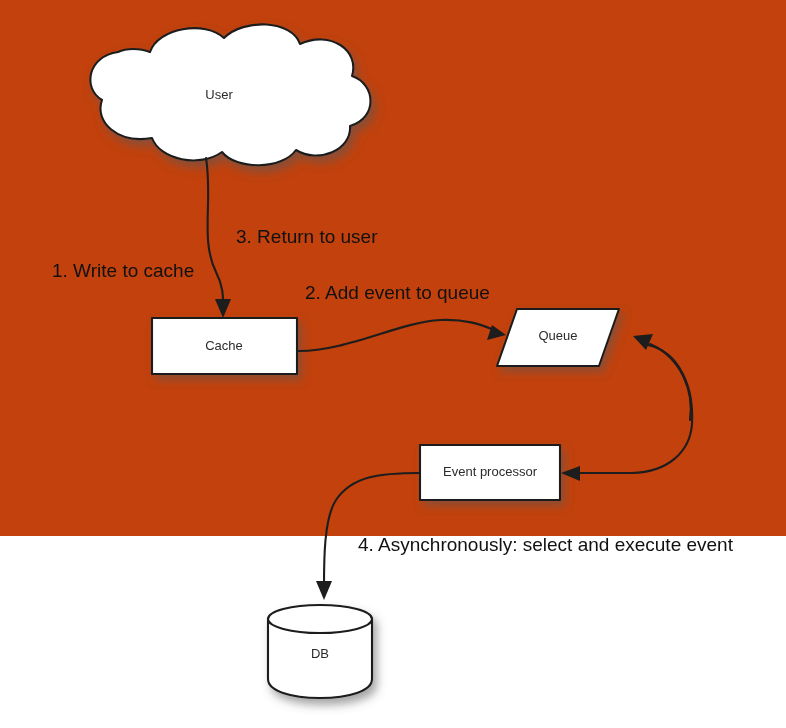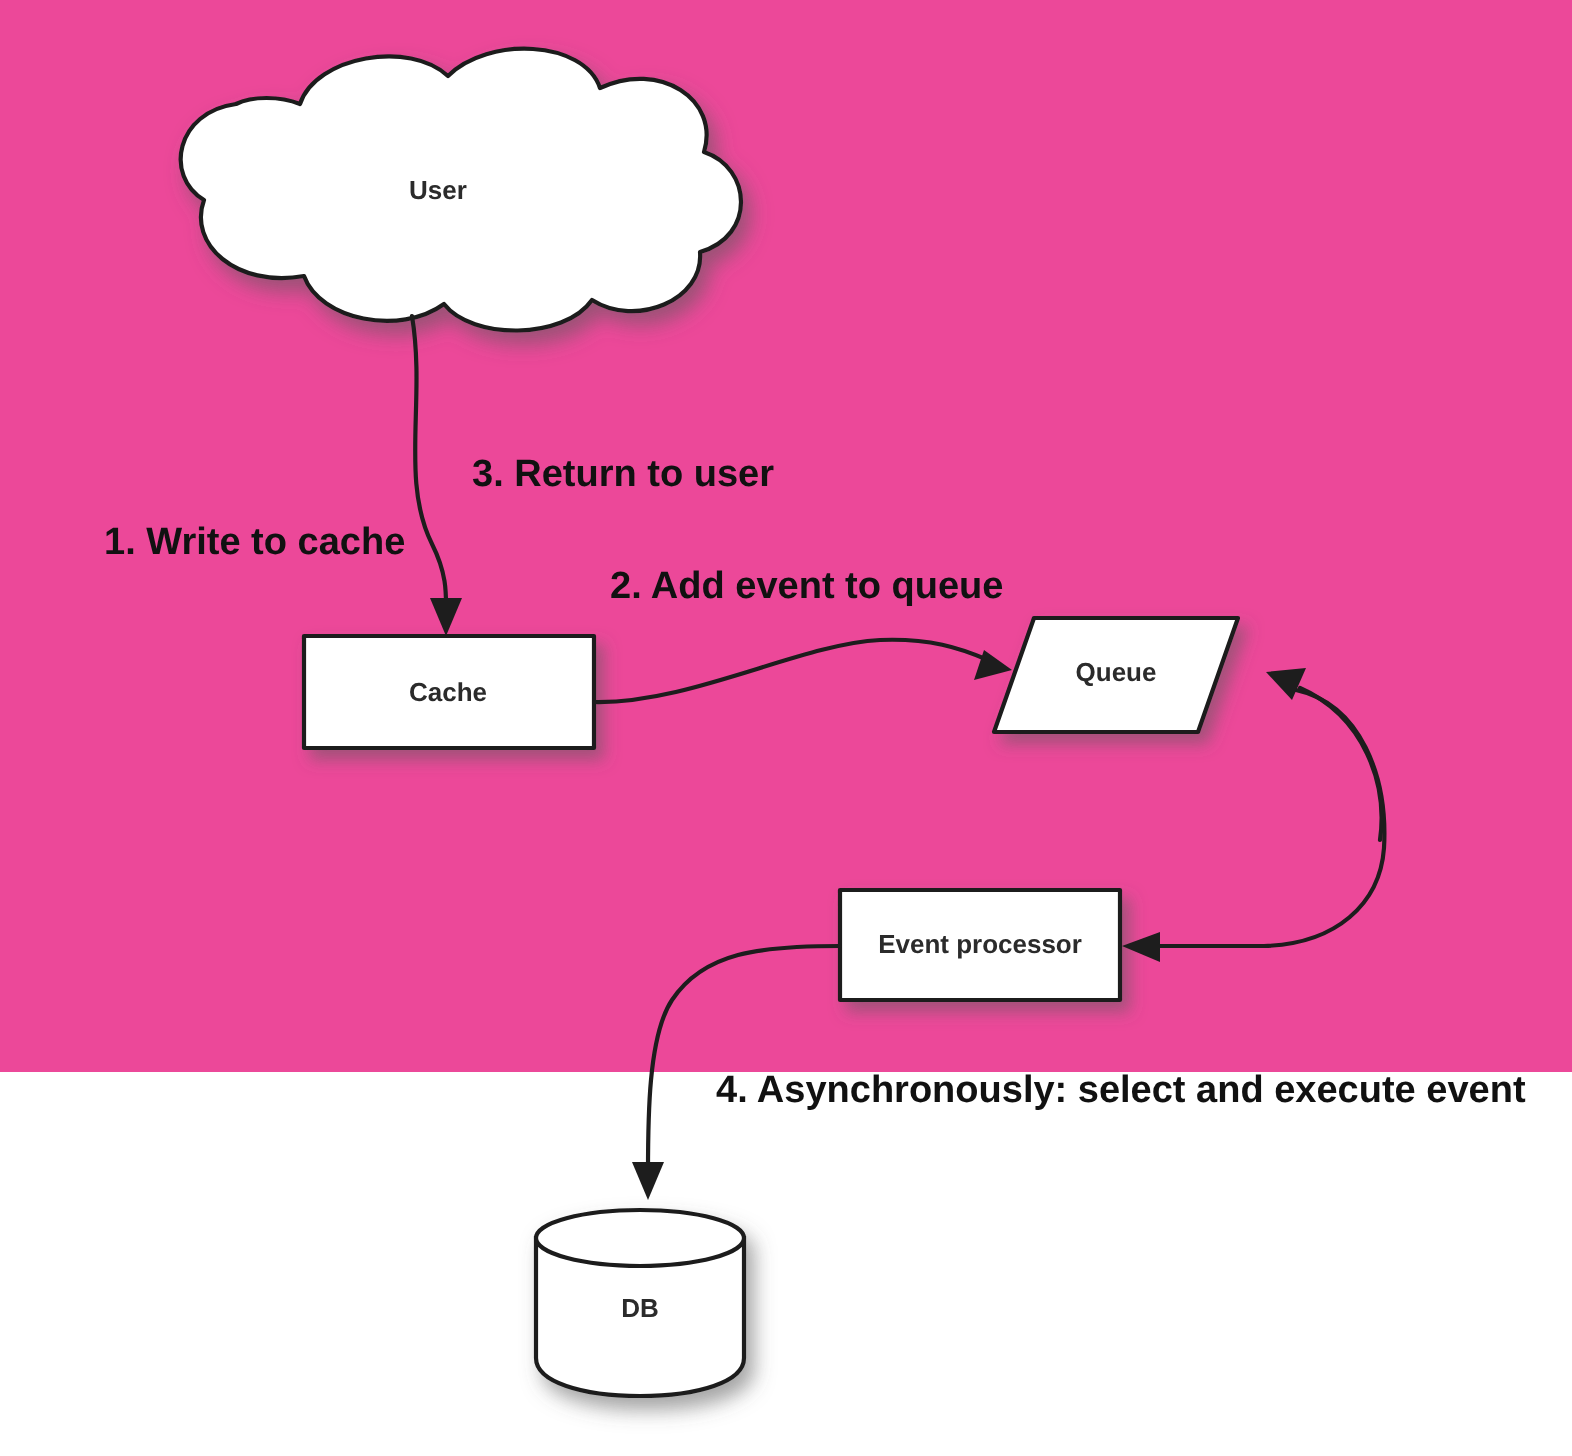--- a/index.html
+++ b/index.html
@@ -12,22 +12,21 @@
     width: 786px;
     height: 728px;
     overflow: hidden;
     font-family: "Liberation Sans", sans-serif;
     color: #1a1a1a;
   }
   #diagram-root {
     position: relative;
     width: 786px;
     height: 536px;
-    background: #ec4899;
-    font-weight: bold;
+    background: #c2410c;
   }
   #diagram-svg {
     position: absolute;
     left: 0;
     top: 0;
     width: 786px;
     height: 728px;
     display: block;
   }
   .node-label {

